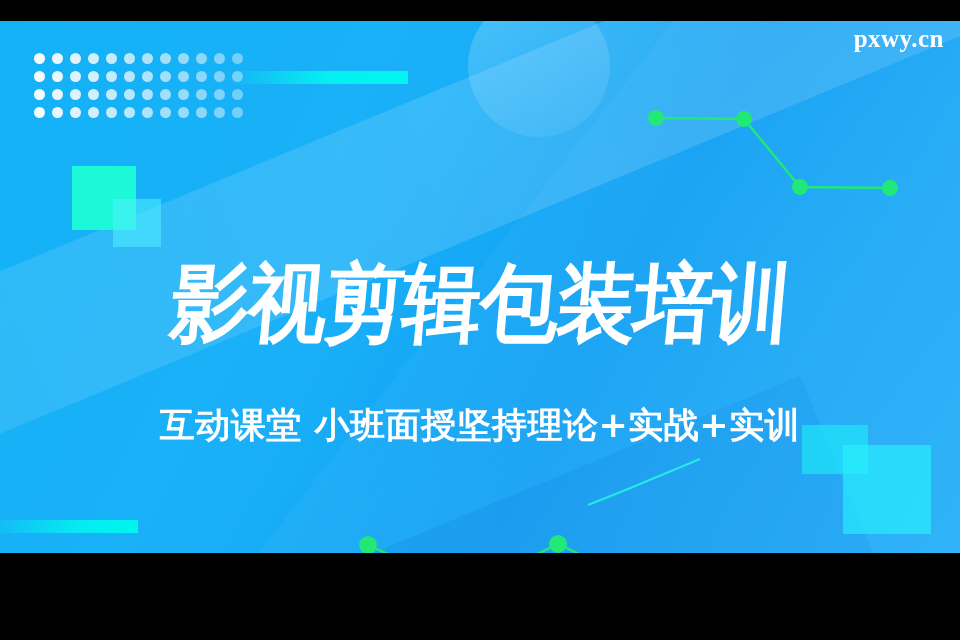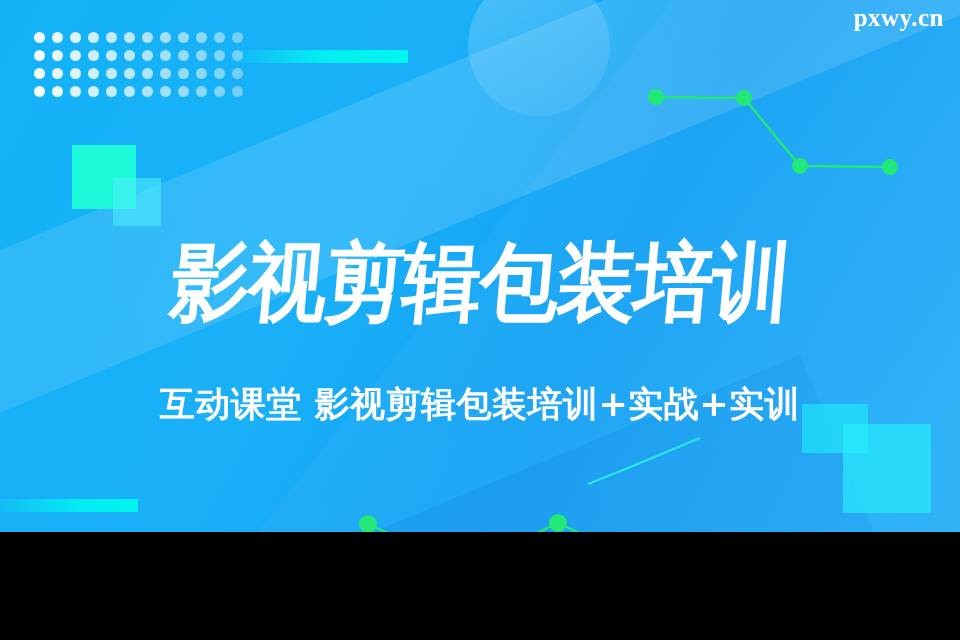--- a/index.html
+++ b/index.html
@@ -7,20 +7,21 @@
     padding: 0;
     background: #000;
   }
   #banner {
     position: relative;
     width: 960px;
     height: 532px;
     overflow: hidden;
     background: linear-gradient(118deg, #13b2f6 0%, #1ab0f8 38%, #0f9ff3 62%, #17aaf7 100%);
     font-family: "Liberation Sans", "DejaVu Sans", sans-serif;
+    margin-top: 21px;
   }
 
   
   .band {
     position: absolute;
     pointer-events: none;
   }
   #band-bright-right {
     left: 0; top: 0; width: 960px; height: 640px;
     background: linear-gradient(128deg,
@@ -312,15 +313,15 @@
         <circle cx="368" cy="524" r="9" fill="#22e878"></circle>
         <circle cx="465" cy="568" r="9" fill="#22e878"></circle>
         <circle cx="558" cy="523" r="9" fill="#22e878"></circle>
         <circle cx="651" cy="567" r="9" fill="#22e878"></circle>
       </g>
     <polyline id="svg-thin-line" fill="none" stroke="rgba(40,245,230,0.85)" stroke-width="2.2" points="588,484 628,468 700,438"></polyline>
   </svg>
 
   <div id="watermark">pxwy.cn</div>
   <div id="title">影视剪辑包装培训</div>
-  <div id="subtitle">互动课堂 影视剪辑包装培训+实战+实训</div>
+  <div id="subtitle">互动课堂 小班面授坚持理论+实战+实训</div>
 
 </div>
 
 </body></html>

